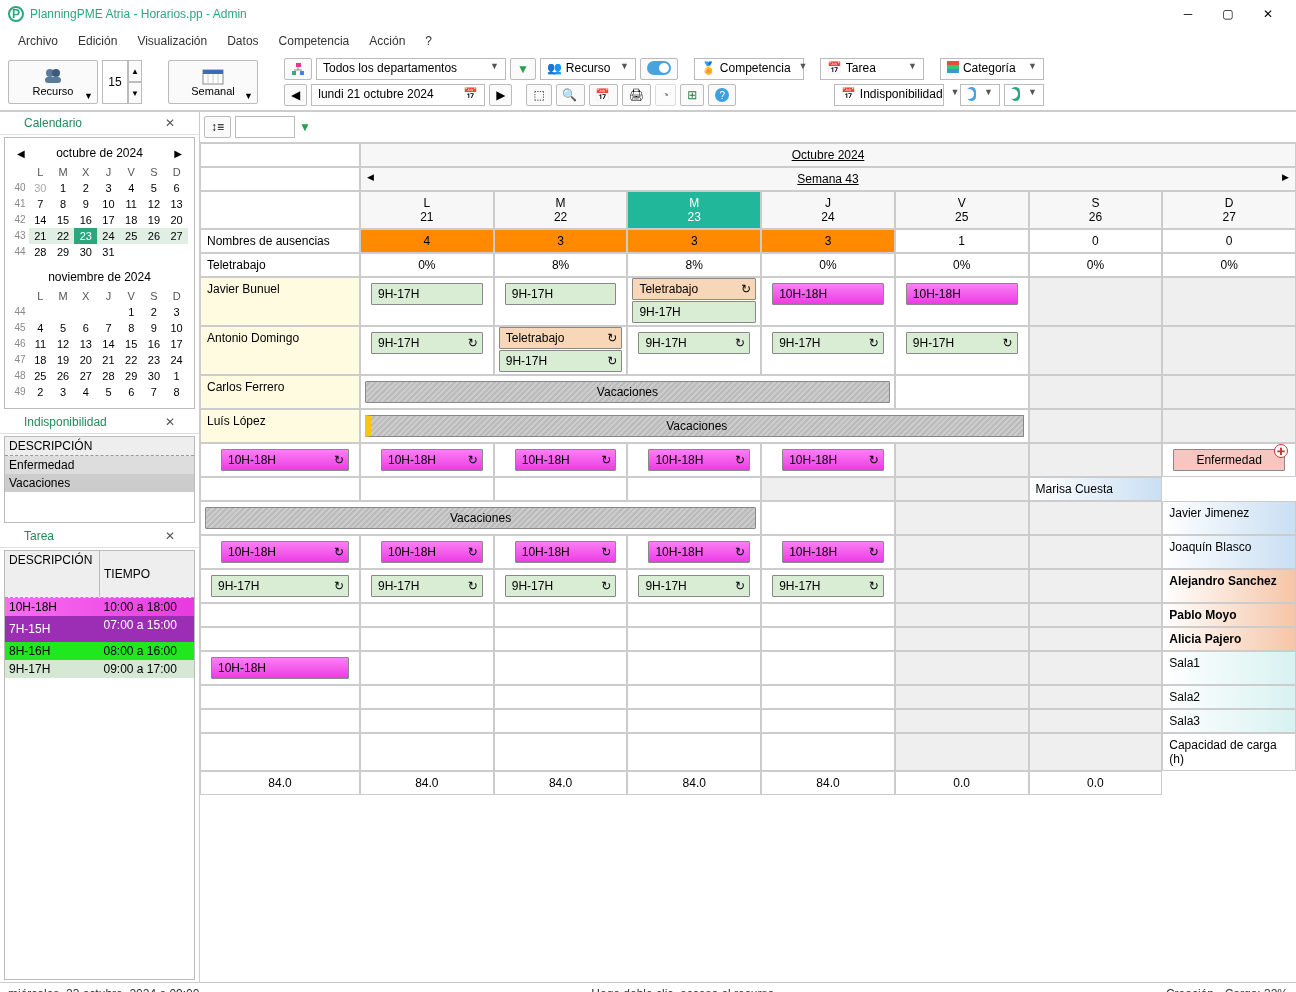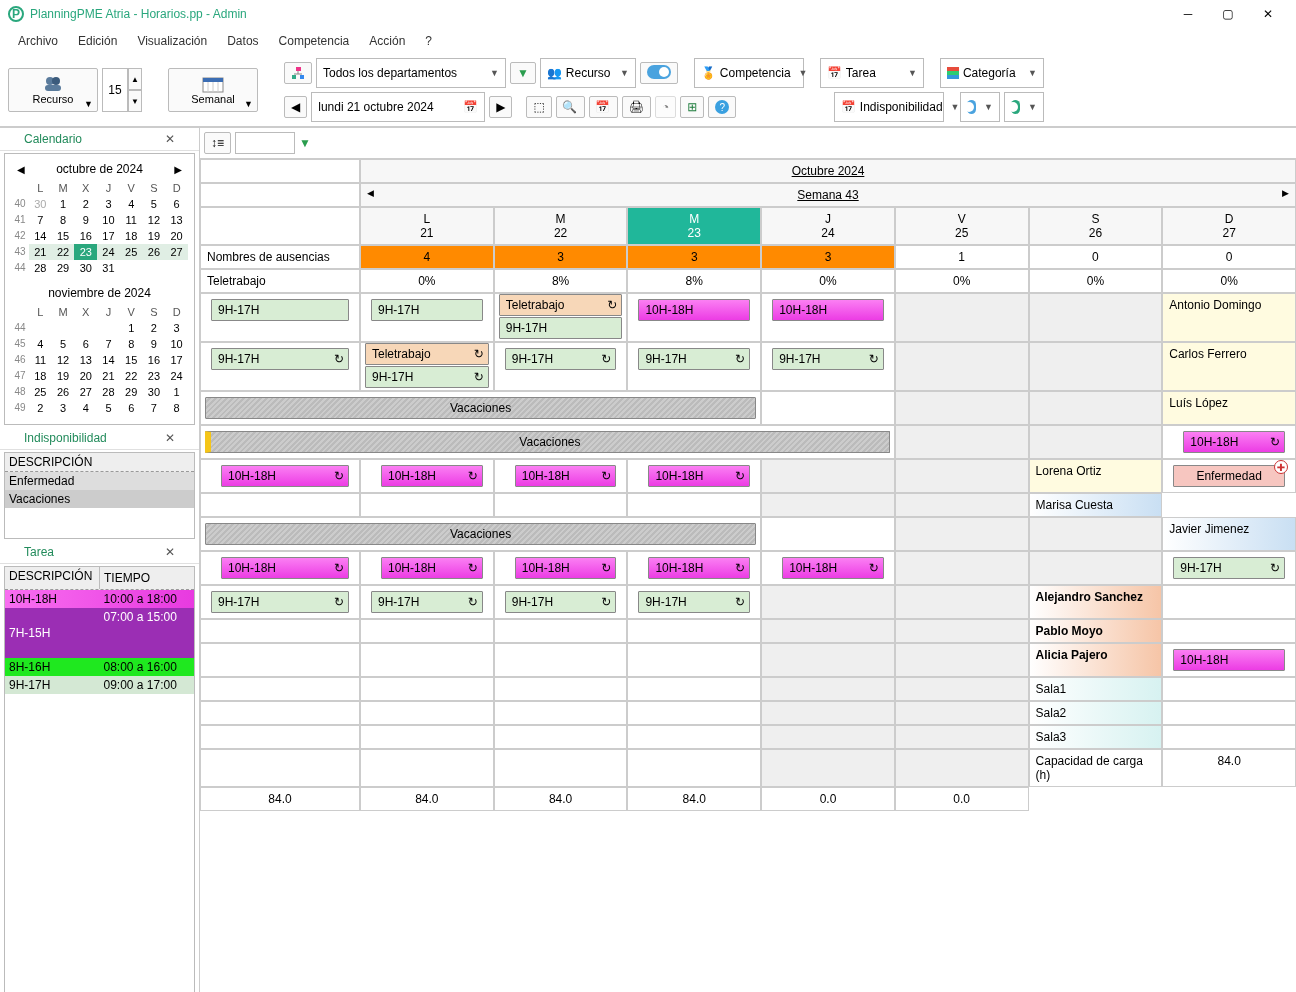--- a/index.html
+++ b/index.html
@@ -15,21 +15,21 @@
     
     .menubar { display: flex; align-items: center; height: 26px; padding: 0 8px; }
     .menubar-item { padding: 4px 10px; cursor: pointer; color: #333; }
     
     
     .toolbar { display: flex; align-items: center; padding: 4px 8px; border-bottom: 1px solid #ccc; gap: 4px; flex-wrap: wrap; }
     .tb-btn { border: 1px solid #bbb; background: #fafafa; padding: 2px 6px; height: 22px; display: flex; align-items: center; justify-content: center; cursor: pointer; border-radius: 2px; }
     .tb-big { width: 90px; height: 44px; flex-direction: column; position: relative; }
     .tb-big .label { font-size: 11px; }
     .tb-big .arrow { position: absolute; bottom: 2px; right: 4px; font-size: 9px; }
-    .tb-select { border: 1px solid #bbb; background: #fff; padding: 14px 6px; height: 22px; display: flex; align-items: center; cursor: pointer; gap: 4px; }
+    .tb-select { border: 1px solid #bbb; background: #fff; padding: 2px 6px; height: 22px; display: flex; cursor: pointer; gap: 4px; }
     .tb-select .arrow { font-size: 9px; color: #555; }
     .spin { width: 40px; height: 44px; display: flex; }
     .spin input { width: 26px; text-align: center; border: 1px solid #bbb; }
     .spin .arrows { display: flex; flex-direction: column; }
     .spin .arrows span { border: 1px solid #bbb; width: 14px; height: 22px; display: flex; align-items: center; justify-content: center; font-size: 8px; cursor: pointer; background: #fafafa; }
     .color-strip { display: inline-block; width: 12px; height: 12px; background: linear-gradient(180deg, #e74c3c 0 33%, #2ecc71 33% 66%, #3498db 66%); }
     .toggle-on { width: 24px; height: 14px; border-radius: 7px; background: #4aa3df; position: relative; display: inline-block; }
     .toggle-on::after { content: ''; width: 10px; height: 10px; border-radius: 50%; background: #fff; position: absolute; right: 2px; top: 2px; }
     
     
@@ -393,29 +393,29 @@
       <div style="height:30px"></div>
     </div>
 
     <div class="panel-header">
       <span>Tarea</span>
       <span class="close">✕</span>
     </div>
     <div class="indispo-list" style="flex:1">
       <div style="display:flex;background:#eee;border-bottom:1px dashed #999;">
         <div style="flex:1;padding:2px 4px;border-right:1px solid #bbb">DESCRIPCIÓN</div>
-        <div style="flex:1;padding:4px 4px">TIEMPO</div>
+        <div style="flex:1;padding:16px 4px">TIEMPO</div>
       </div>
       <div id="tasks">
           <div class="task-row-magenta" style="display: flex;">
             <div style="flex: 1 1 0%; padding: 2px 4px;">10H-18H</div>
             <div style="flex: 1 1 0%; padding: 2px 4px;">10:00 a 18:00</div>
           </div>
           <div class="task-row-purple" style="display: flex;">
-            <div style="flex: 1 1 0%; padding: 18px 4px;">7H-15H</div>
+            <div style="flex: 1 1 0%; padding: 6px 4px;">7H-15H</div>
             <div style="flex: 1 1 0%; padding: 2px 4px;">07:00 a 15:00</div>
           </div>
           <div class="task-row-green-b" style="display: flex;">
             <div style="flex: 1 1 0%; padding: 2px 4px;">8H-16H</div>
             <div style="flex: 1 1 0%; padding: 2px 4px;">08:00 a 16:00</div>
           </div>
           <div class="task-row-green-l" style="display: flex;">
             <div style="flex: 1 1 0%; padding: 2px 4px;">9H-17H</div>
             <div style="flex: 1 1 0%; padding: 2px 4px;">09:00 a 17:00</div>
           </div>
@@ -460,20 +460,21 @@
 
       <div class="t-cell t-rowlabel">Teletrabajo</div>
       <div class="t-cell t-sum white">0%</div>
       <div class="t-cell t-sum white">8%</div>
       <div class="t-cell t-sum white">8%</div>
       <div class="t-cell t-sum white">0%</div>
       <div class="t-cell t-sum white">0%</div>
       <div class="t-cell t-sum white">0%</div>
       <div class="t-cell t-sum white">0%</div>
 
+      <div class="t-cell t-rowlabel yellow">Javier Bunuel</div>
       <div class="t-cell">
             <div class="evt evt-green-l">
               <span>9H-17H</span>
             </div>
           </div>
       <div class="t-cell">
             <div class="evt evt-green-l">
               <span>9H-17H</span>
             </div>
           </div>
@@ -582,21 +583,20 @@
           </div>
       <div class="t-cell">
             <div class="evt evt-magenta" style="margin-left:14px">
               <span>10H-18H</span>
               <span class="rec">↻</span>
             </div>
           </div>
       <div class="t-cell off"></div>
           <div class="t-cell off"></div>
 
-      <div class="t-cell t-rowlabel yellow">Lorena Ortiz</div>
       <div class="t-cell">
             <div class="evt evt-pink" style="justify-content:center;">
               <span>Enfermedad</span>
               <span class="plus-badge">✚</span>
             </div>
           </div>
       <div class="t-cell"></div>
           <div class="t-cell"></div>
           <div class="t-cell"></div>
           <div class="t-cell"></div>
@@ -640,20 +640,21 @@
           </div>
       <div class="t-cell">
             <div class="evt evt-magenta" style="margin-left:14px">
               <span>10H-18H</span>
               <span class="rec">↻</span>
             </div>
           </div>
       <div class="t-cell off"></div>
           <div class="t-cell off"></div>
 
+      <div class="t-cell t-rowlabel blue">Joaquín Blasco</div>
       <div class="t-cell">
             <div class="evt evt-green-l">
               <span>9H-17H</span>
               <span class="rec">↻</span>
             </div>
           </div>
       <div class="t-cell">
             <div class="evt evt-green-l">
               <span>9H-17H</span>
               <span class="rec">↻</span>

